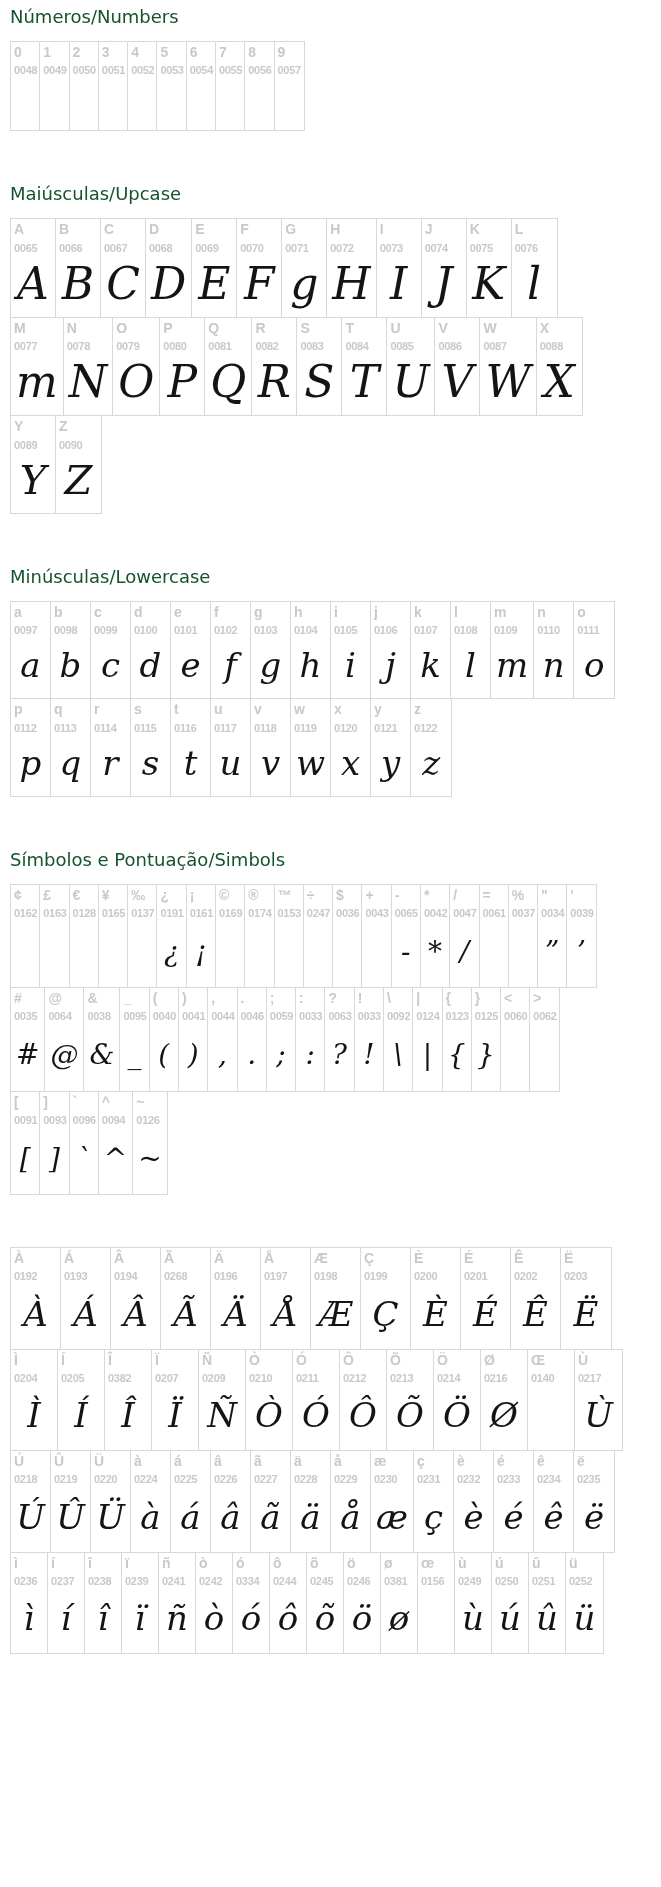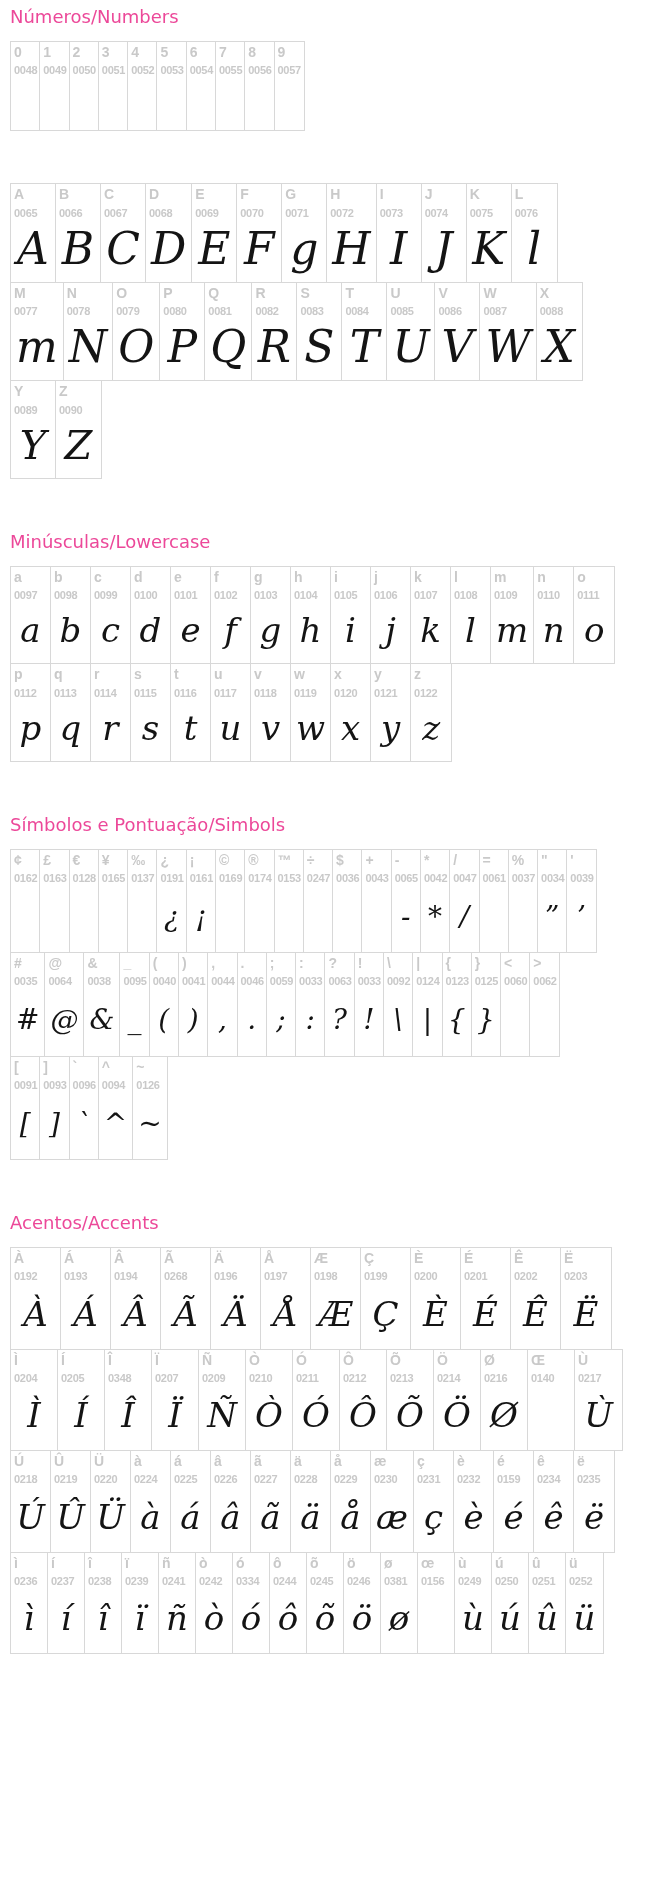--- a/index.html
+++ b/index.html
@@ -6,21 +6,21 @@
   html, body { background: #ffffff; }
   body {
     width: 661px;
     font-family: "Liberation Sans", sans-serif;
     padding: 6px 0 30px 10px;
   }
   .section-title {
     font-family: "DejaVu Sans", "Liberation Sans", sans-serif;
     font-size: 18px;
     font-weight: 400;
-    color: #ec4899;
+    color: #14532d;
     margin: 0 0 14px 0;
   }
   .section { margin-bottom: 52px; }
   .section:last-child { margin-bottom: 0; }
   .char-row {
     display: flex;
     width: max-content;
     border: 1px solid #d8d8d8;
   }
   .char-row + .char-row { margin-top: -1px; }
@@ -123,20 +123,21 @@
           <div class="cell-head"><span class="cell-label">8</span><span class="cell-code">0056</span></div>
           <div class="glyph-area"></div>
         </div>
         <div class="cell">
           <div class="cell-head"><span class="cell-label">9</span><span class="cell-code">0057</span></div>
           <div class="glyph-area"></div>
         </div>
       </div>
     </section>
     <section class="section sec-uppercase">
+      <h2 class="section-title">Maiúsculas/Upcase</h2>
       <div class="char-row row-0">
         <div class="cell">
           <div class="cell-head"><span class="cell-label">A</span><span class="cell-code">0065</span></div>
           <div class="glyph-area">
             <span class="glyph">A</span>
           </div>
         </div>
         <div class="cell">
           <div class="cell-head"><span class="cell-label">B</span><span class="cell-code">0066</span></div>
           <div class="glyph-area">
@@ -687,21 +688,20 @@
         </div>
         <div class="cell">
           <div class="cell-head"><span class="cell-label">~</span><span class="cell-code">0126</span></div>
           <div class="glyph-area">
             <span class="glyph">~</span>
           </div>
         </div>
       </div>
     </section>
     <section class="section sec-accents">
-      <h2 class="section-title">Acentos/Accents</h2>
       <div class="char-row row-0">
         <div class="cell">
           <div class="cell-head"><span class="cell-label">À</span><span class="cell-code">0192</span></div>
           <div class="glyph-area">
             <span class="glyph">À</span>
           </div>
         </div>
         <div class="cell">
           <div class="cell-head"><span class="cell-label">Á</span><span class="cell-code">0193</span></div>
           <div class="glyph-area">
@@ -776,21 +776,21 @@
             <span class="glyph">Ì</span>
           </div>
         </div>
         <div class="cell">
           <div class="cell-head"><span class="cell-label">Í</span><span class="cell-code">0205</span></div>
           <div class="glyph-area">
             <span class="glyph">Í</span>
           </div>
         </div>
         <div class="cell">
-          <div class="cell-head"><span class="cell-label">Î</span><span class="cell-code">0348</span></div>
+          <div class="cell-head"><span class="cell-label">Î</span><span class="cell-code">0382</span></div>
           <div class="glyph-area">
             <span class="glyph">Î</span>
           </div>
         </div>
         <div class="cell">
           <div class="cell-head"><span class="cell-label">Ï</span><span class="cell-code">0207</span></div>
           <div class="glyph-area">
             <span class="glyph">Ï</span>
           </div>
         </div>
@@ -914,21 +914,21 @@
             <span class="glyph">ç</span>
           </div>
         </div>
         <div class="cell">
           <div class="cell-head"><span class="cell-label">è</span><span class="cell-code">0232</span></div>
           <div class="glyph-area">
             <span class="glyph">è</span>
           </div>
         </div>
         <div class="cell">
-          <div class="cell-head"><span class="cell-label">é</span><span class="cell-code">0159</span></div>
+          <div class="cell-head"><span class="cell-label">é</span><span class="cell-code">0233</span></div>
           <div class="glyph-area">
             <span class="glyph">é</span>
           </div>
         </div>
         <div class="cell">
           <div class="cell-head"><span class="cell-label">ê</span><span class="cell-code">0234</span></div>
           <div class="glyph-area">
             <span class="glyph">ê</span>
           </div>
         </div>

